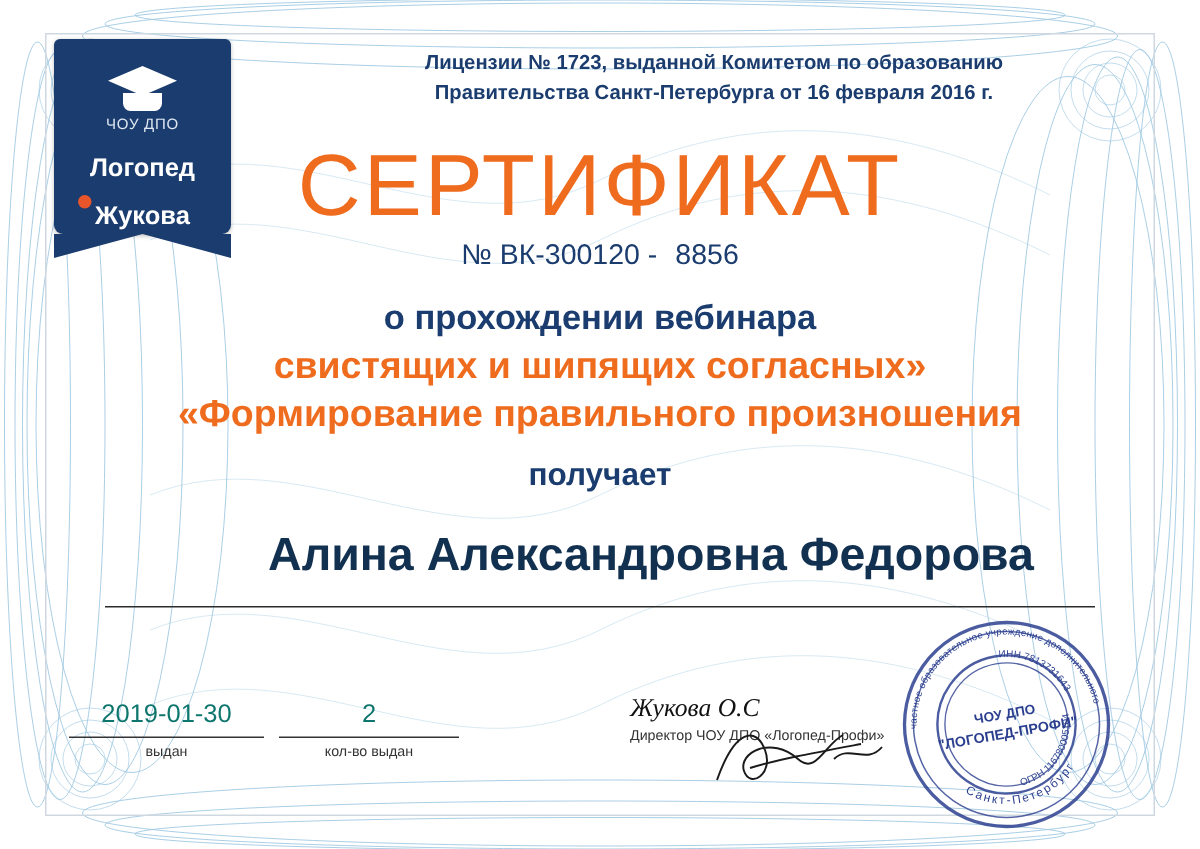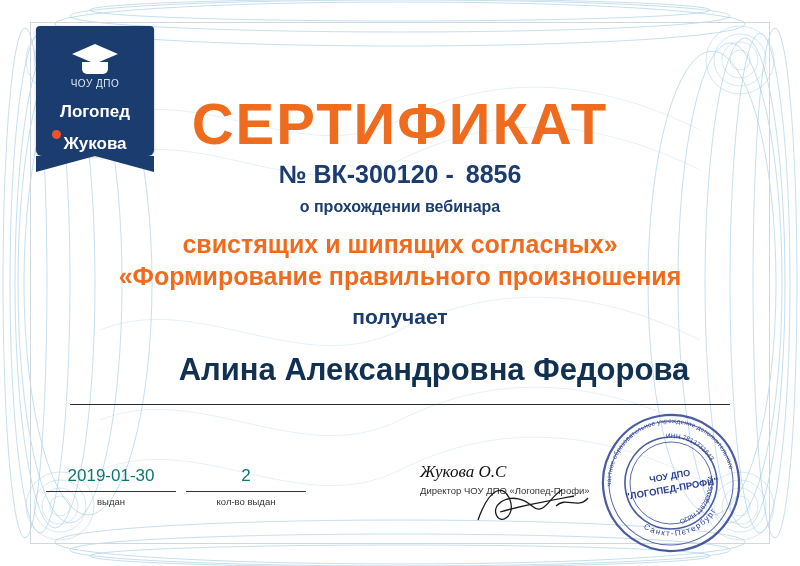--- a/index.html
+++ b/index.html
@@ -114,45 +114,45 @@
     font-weight: bold;
     line-height: 1.45;
   }
   .title {
     position: absolute;
     left: 0;
     top: 90px;
     width: 800px;
     text-align: center;
     font-size: 58px;
-    font-weight: bold;
+    font-weight: normal;
     color: #ef6c1f;
     letter-spacing: 2px;
   }
   .number {
     position: absolute;
     left: 0;
     top: 160px;
     width: 800px;
     text-align: center;
-    font-size: 25px;
-    font-weight: bold;
+    font-size: 19px;
+    font-weight: normal;
     color: #1b3c6e;
   }
   .number .gap {
     display: inline-block;
     width: 12px;
   }
   .subtitle {
     position: absolute;
     left: 0;
     top: 198px;
     width: 800px;
     text-align: center;
-    font-size: 16px;
+    font-size: 23px;
     font-weight: bold;
     color: #1b3c6e;
   }
   .webinar-name {
     position: absolute;
     left: 0;
     top: 228px;
     width: 800px;
     text-align: center;
     font-size: 25px;
@@ -335,20 +335,24 @@
     <div class="logo-cap">
       <div class="cap-top"></div>
       <div class="cap-base"></div>
     </div>
     <div class="logo-text">ЧОУ ДПО</div>
     <div class="logo-main">Логопед</div>
     <div class="logo-main">Жукова</div>
     <div class="logo-dot"></div>
   </div>
 
+  <div class="license">
+    <div>Лицензии № 1723, выданной Комитетом по образованию</div>
+    <div>Правительства Санкт-Петербурга от 16 февраля 2016 г.</div>
+  </div>
 
   <div class="title">СЕРТИФИКАТ</div>
 
   <div class="number">
     <span>№ ВК-300120 -</span><span class="gap"></span><span>8856</span>
   </div>
 
   <div class="subtitle">о прохождении вебинара</div>
 
   <div class="webinar-name">

